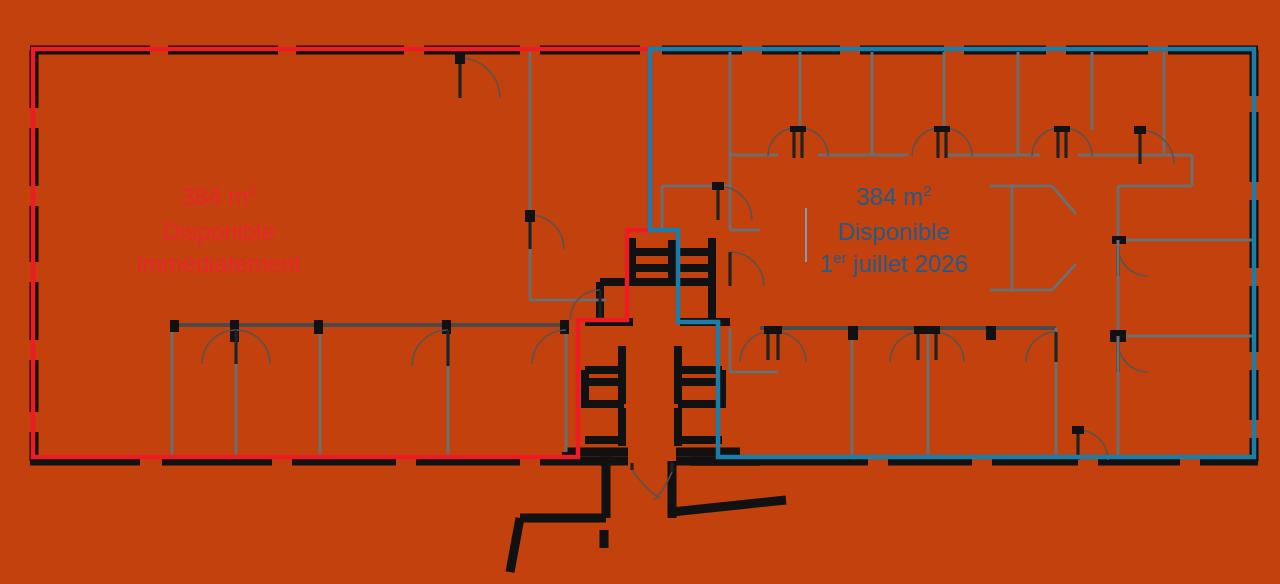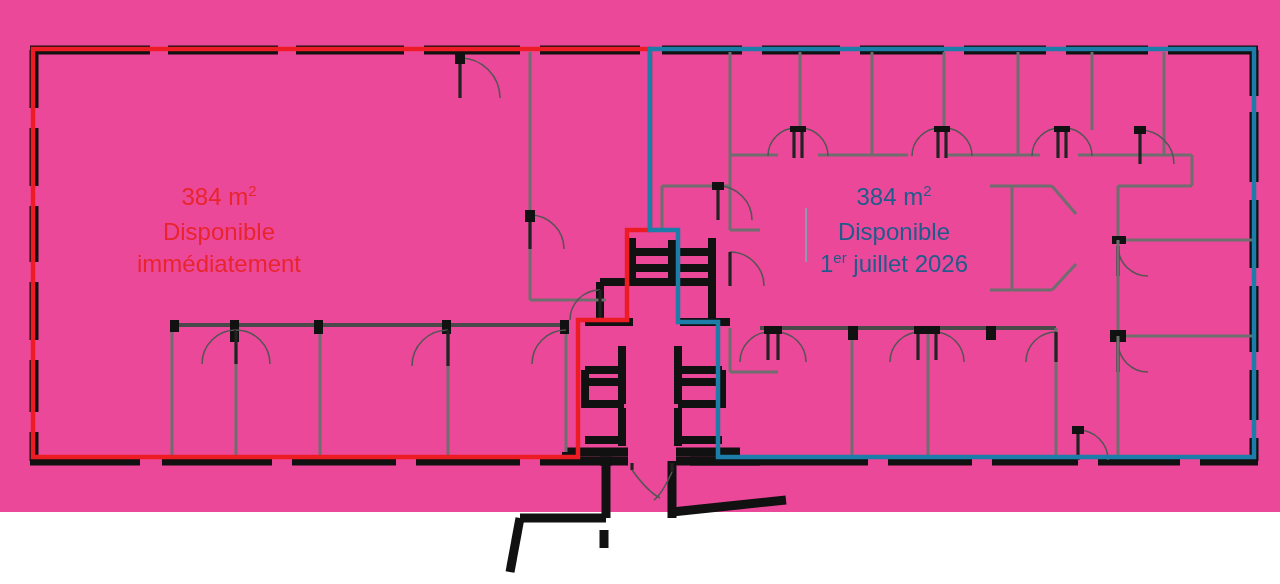--- a/index.html
+++ b/index.html
@@ -9,22 +9,22 @@
   }
   body {
     width: 1280px;
     height: 584px;
     overflow: hidden;
     font-family: "Liberation Sans", sans-serif;
   }
   #plan-root {
     position: relative;
     width: 1280px;
-    height: 512px;
-    background: #ec4899;
+    height: 584px;
+    background: #c2410c;
   }
   svg.floorplan {
     display: block;
     width: 1280px;
     height: 584px;
   }
   .wall-heavy { stroke: #111111; stroke-width: 9; fill: none; stroke-linecap: butt; }
   .wall-core { stroke: #111111; stroke-width: 8; fill: none; stroke-linecap: butt; }
   .wall-part { stroke: #6e6e6e; stroke-width: 3; fill: none; stroke-linecap: butt; }
   .wall-part-d { stroke: #4a4a4a; stroke-width: 4; fill: none; stroke-linecap: butt; }

